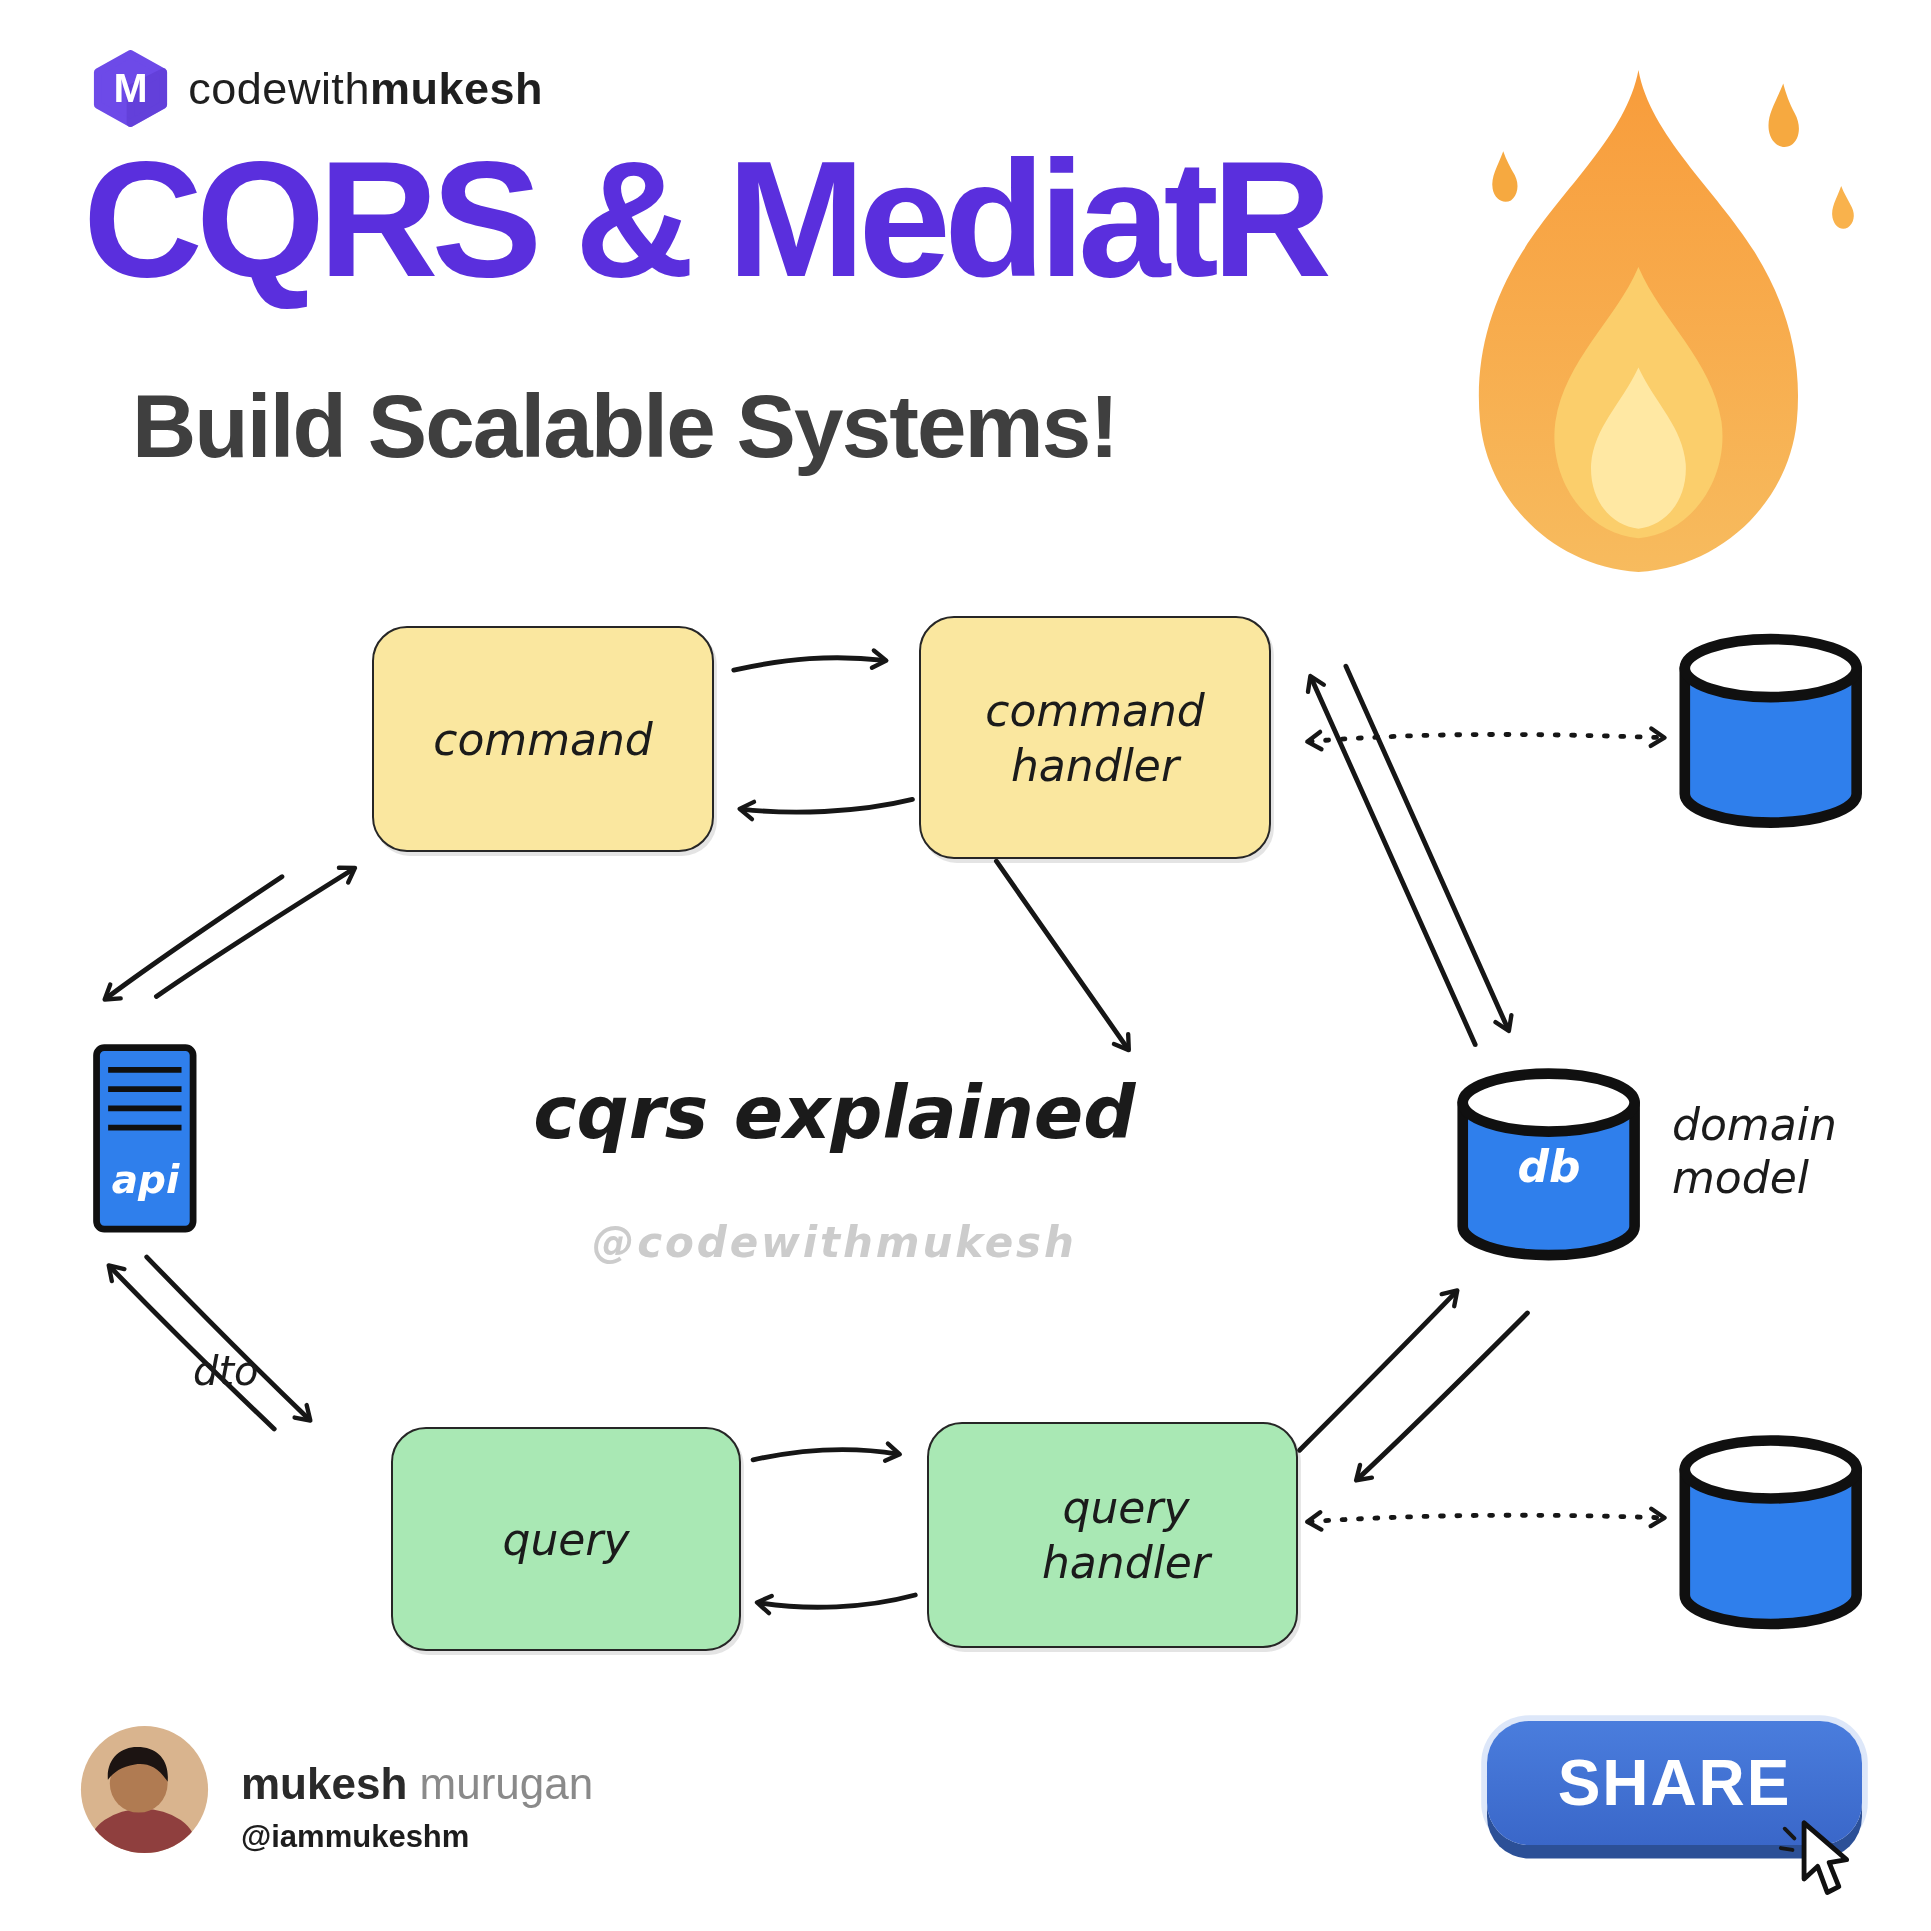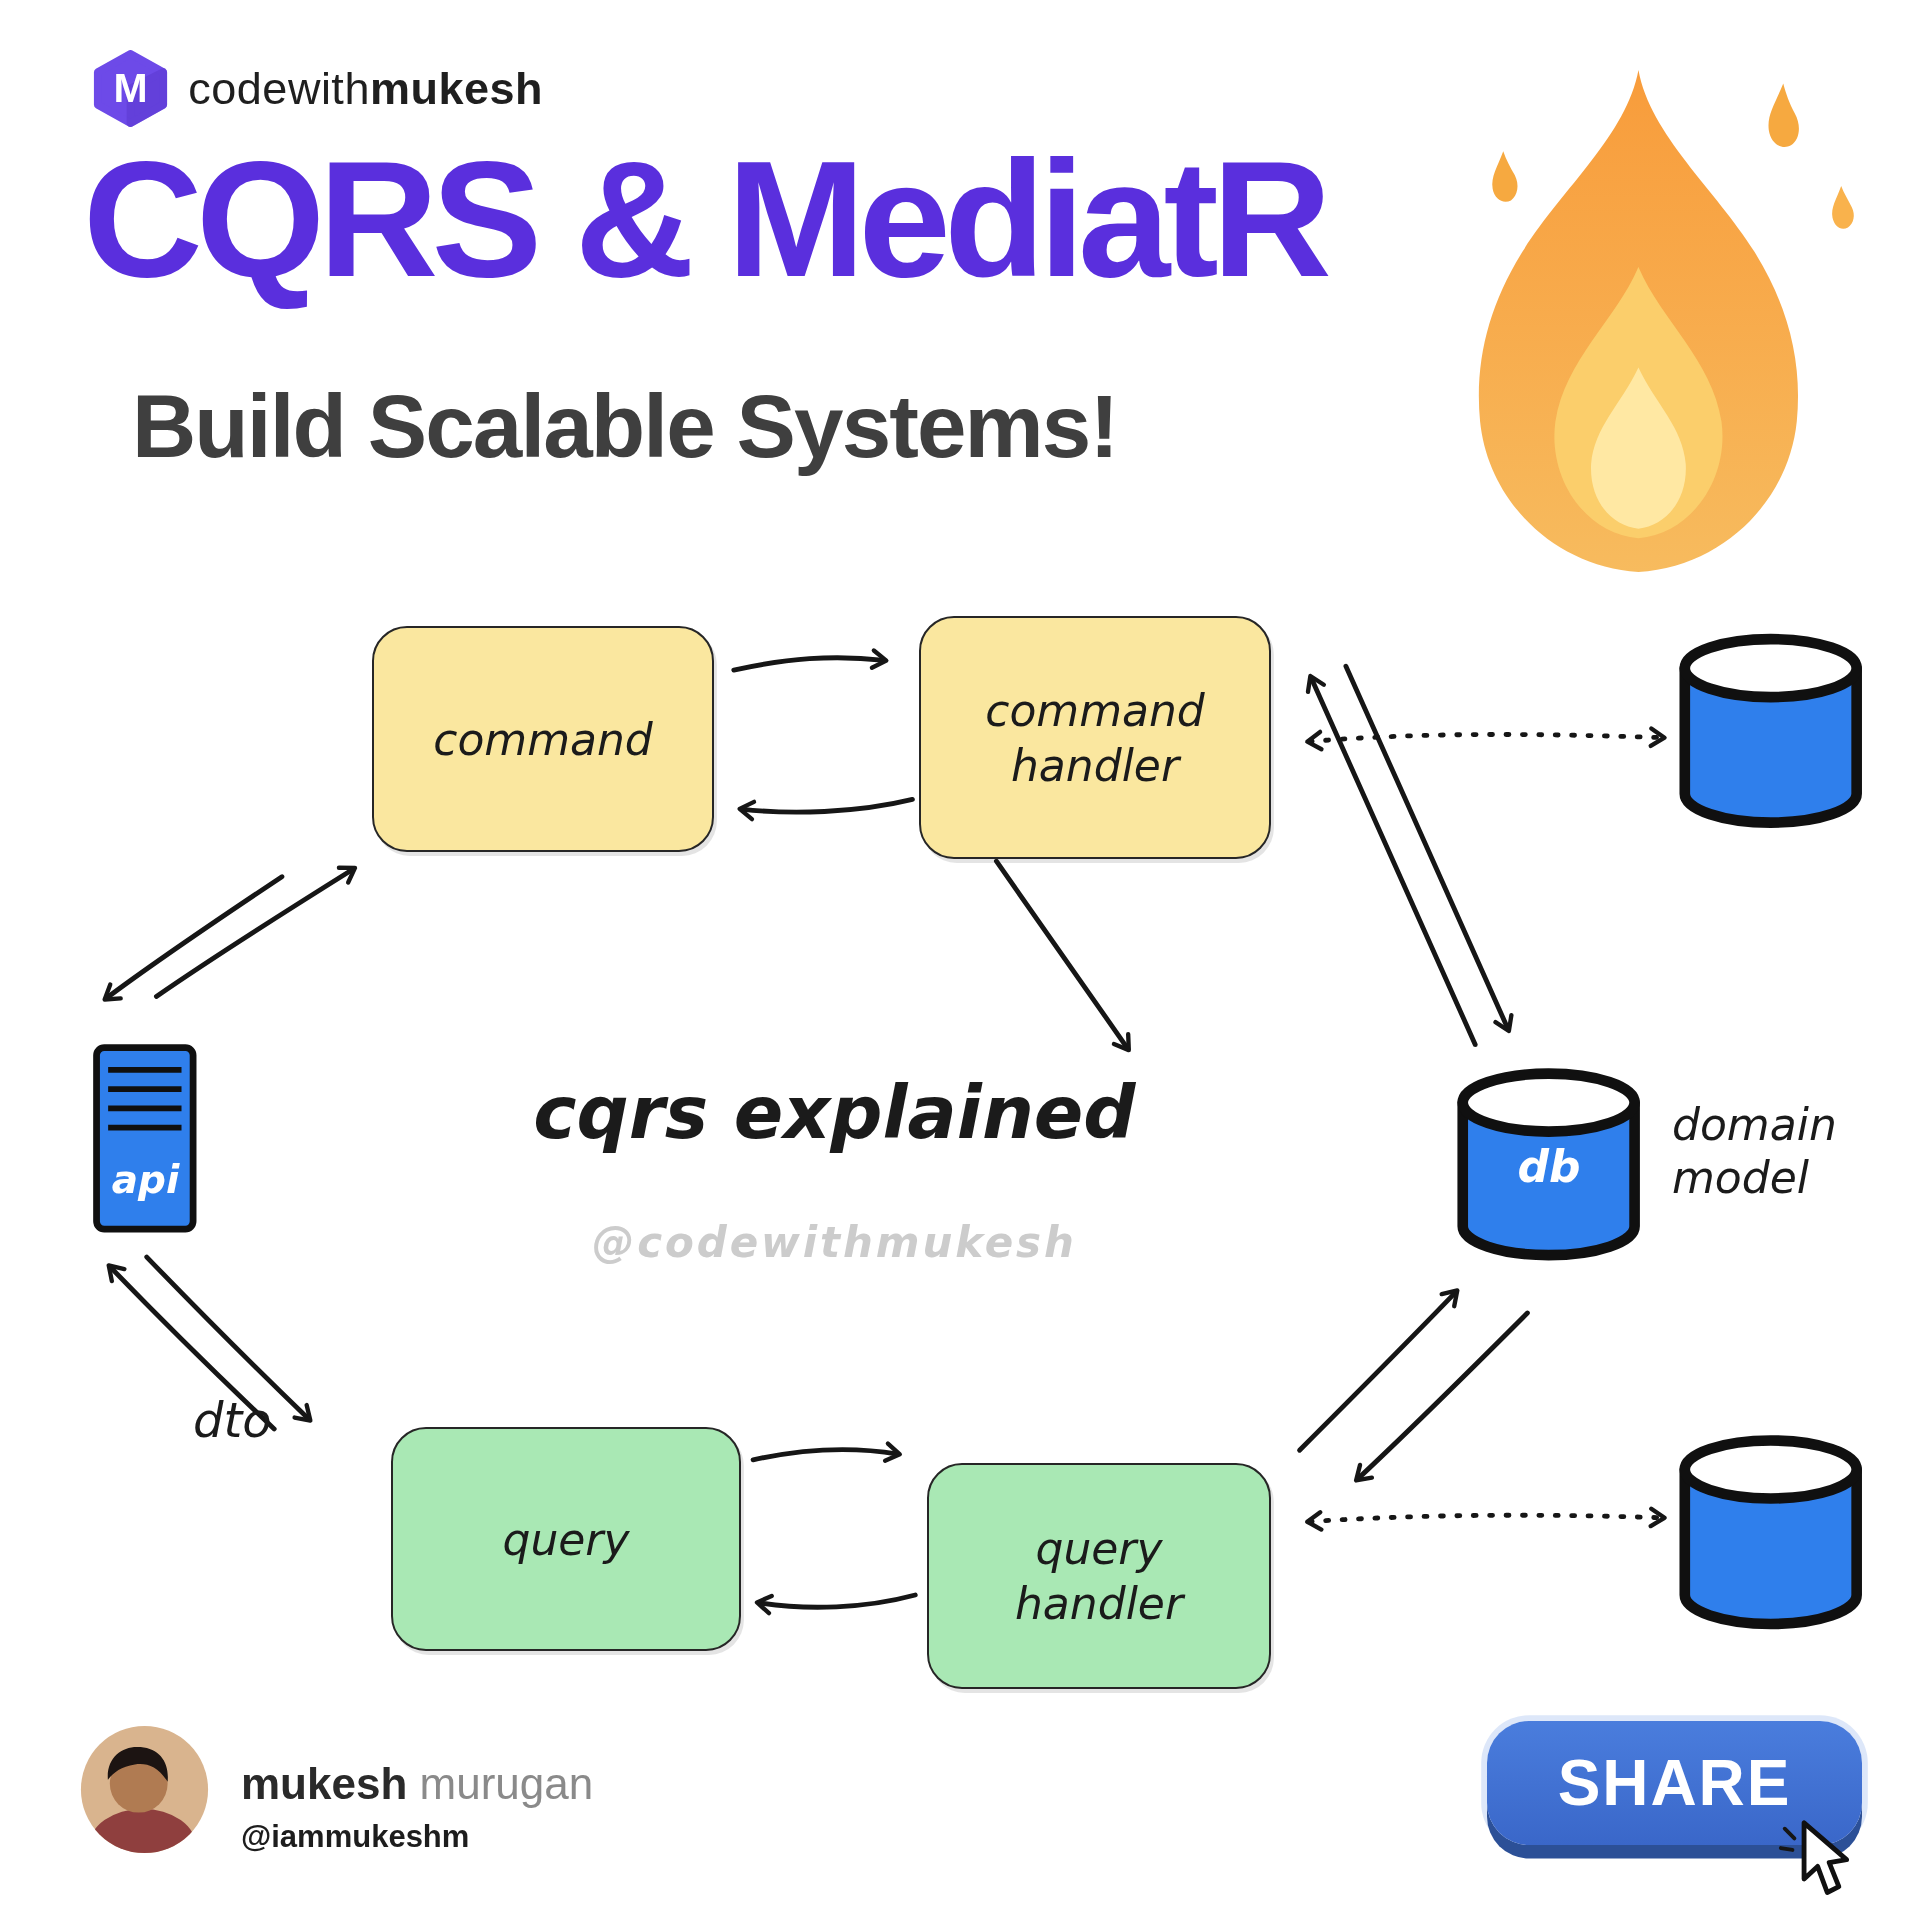--- a/index.html
+++ b/index.html
@@ -27,21 +27,21 @@
   .node{position:absolute;border:2.9px solid #262626;border-radius:35px;display:flex;align-items:center;justify-content:center;
         box-shadow:2.9px 3.9px 0 rgba(30,30,30,.12);}
   .node-label{font-size:44px;line-height:1.25;text-align:center;font-weight:500;}
   .node-yellow{background:#FAE79F;}
   .node-green{background:#A9E8B4;}
 
   .center-title{position:absolute;left:434px;top:1070px;width:801px;text-align:center;font-size:73px;font-weight:600;}
   .watermark{position:absolute;left:434px;top:1190px;width:801px;text-align:center;font-size:42px;font-weight:600;
              color:#CCCCCC;letter-spacing:2.9px;margin-top:28px;}
   .lbl-domain{position:absolute;left:1672px;top:1099px;width:232px;text-align:left;font-size:44px;line-height:1.2;font-weight:500;}
-  .lbl-dto{position:absolute;left:193px;top:1348px;font-size:48px;font-weight:500;margin-top:44px;}
+  .lbl-dto{position:absolute;left:193px;top:1348px;font-size:40px;font-weight:500;}
   .lbl-db{position:absolute;left:1463px;top:1141px;width:172px;text-align:center;font-size:44px;font-weight:600;color:#ffffff;}
   .lbl-api{position:absolute;left:97px;top:1157px;width:97px;text-align:center;font-size:39px;font-weight:600;color:#ffffff;}
 
   
   .author-name{position:absolute;left:241px;top:1759px;font-size:44px;color:#2a2a2a;}
   .author-name .first{font-weight:800;}
   .author-name .last{font-weight:400;color:#8a8a8a;margin-top:16px;}
   .author-handle{position:absolute;left:241px;top:1819px;font-size:31px;font-weight:700;color:#1d1d1d;}
 
   .share-btn{position:absolute;left:1487px;top:1721px;width:375px;height:124px;border-radius:42px;
@@ -150,21 +150,21 @@
   </div>
 
   <div class="node node-yellow" style="left:919px;top:616px;width:348px;height:239px;">
     <div class="node-label hand" style="width:241px;">command handler</div>
   </div>
 
   <div class="node node-green" style="left:391px;top:1427px;width:346px;height:220px;">
     <div class="node-label hand">query</div>
   </div>
 
-  <div class="node node-green" style="left:927px;top:1463px;width:340px;height:222px;">
+  <div class="node node-green" style="left:927px;top:1422px;width:340px;height:222px;padding-left:27px;">
     <div class="node-label hand" style="width:212px;">query handler</div>
   </div>
 
   <div class="center-title hand">cqrs explained</div>
   <div class="watermark hand">@codewithmukesh</div>
   <div class="lbl-domain hand">domain model</div>
   <div class="lbl-dto hand">dto</div>
   <div class="lbl-db hand">db</div>
   <div class="lbl-api hand">api</div>
 

